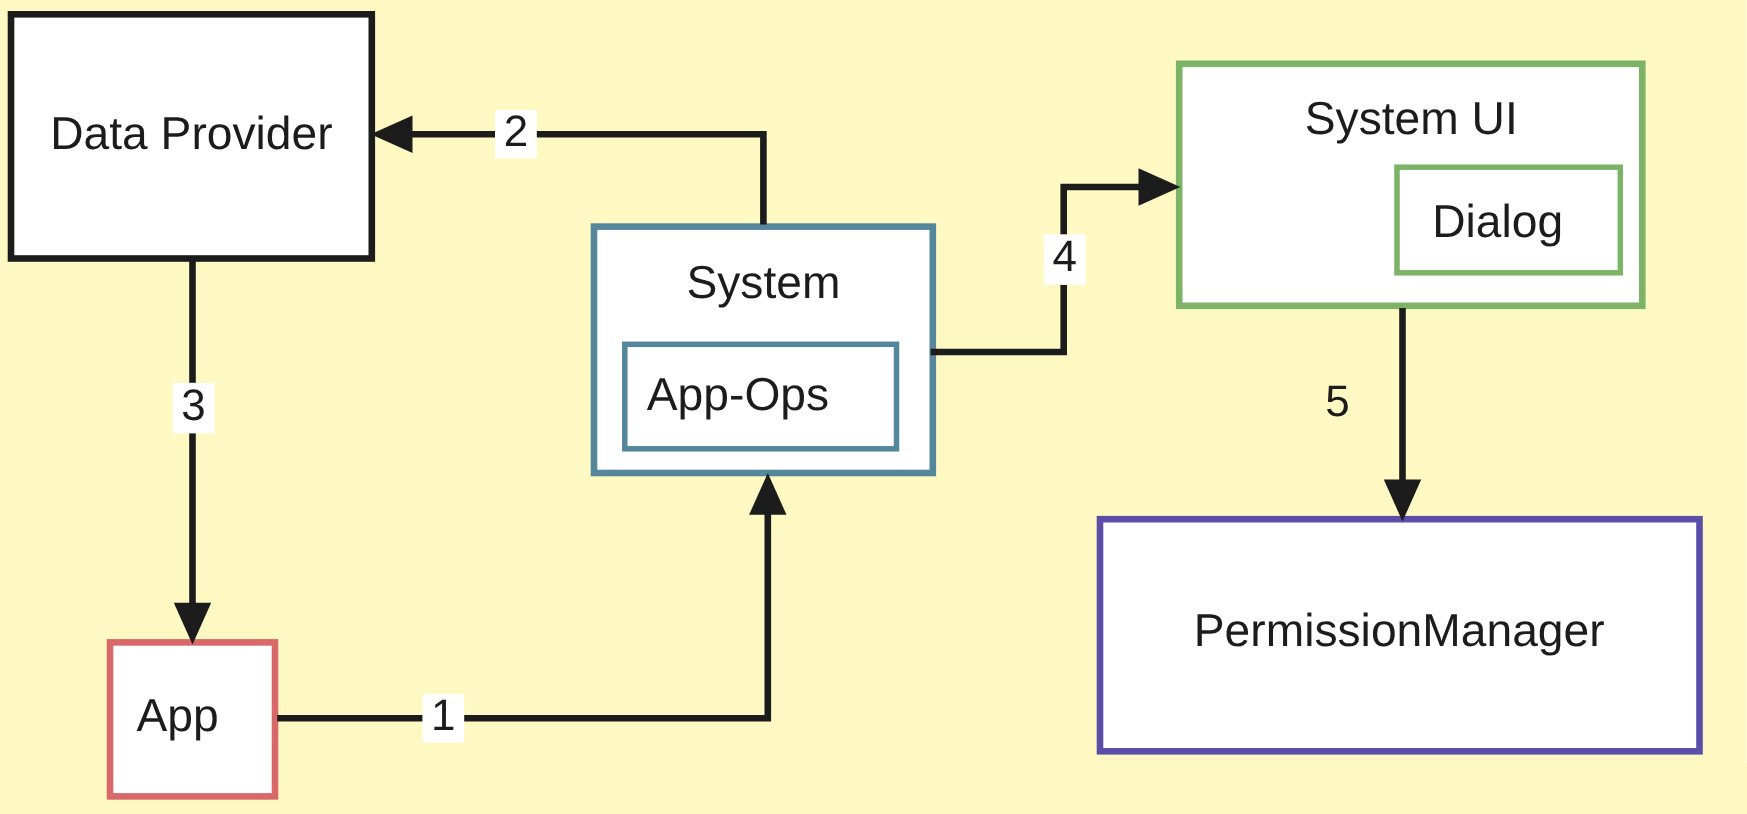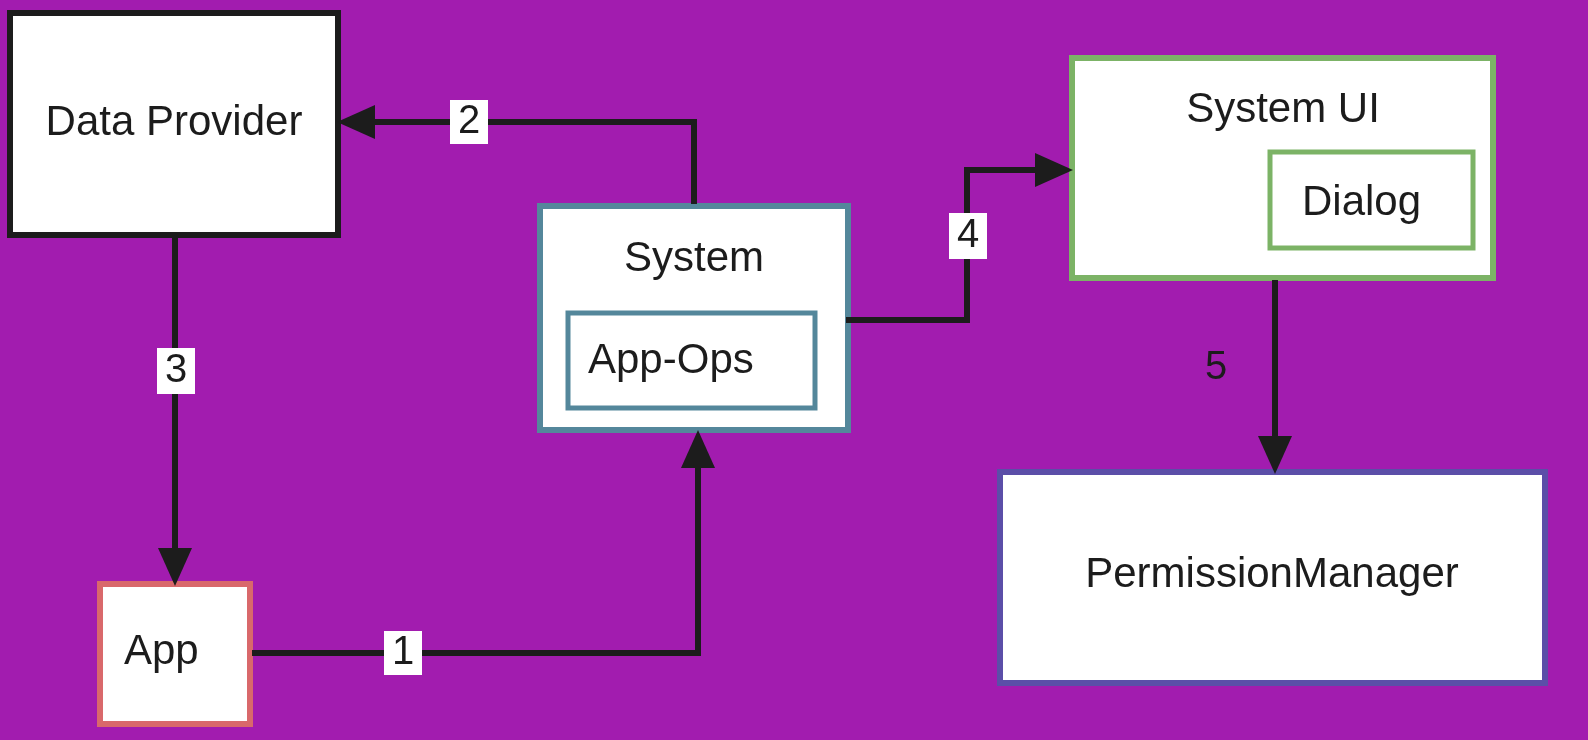--- a/index.html
+++ b/index.html
@@ -10,21 +10,21 @@
   body {
     width: 1588px;
     height: 740px;
     font-family: "Liberation Sans", sans-serif;
     overflow: hidden;
   }
   #diagram-root {
     position: relative;
     width: 1588px;
     height: 740px;
-    background: #a21caf;
+    background: #fef9c3;
   }
   svg.diagram-canvas {
     display: block;
     width: 1588px;
     height: 740px;
   }
   .node-rect {
     fill: #ffffff;
   }
   .node-label {

